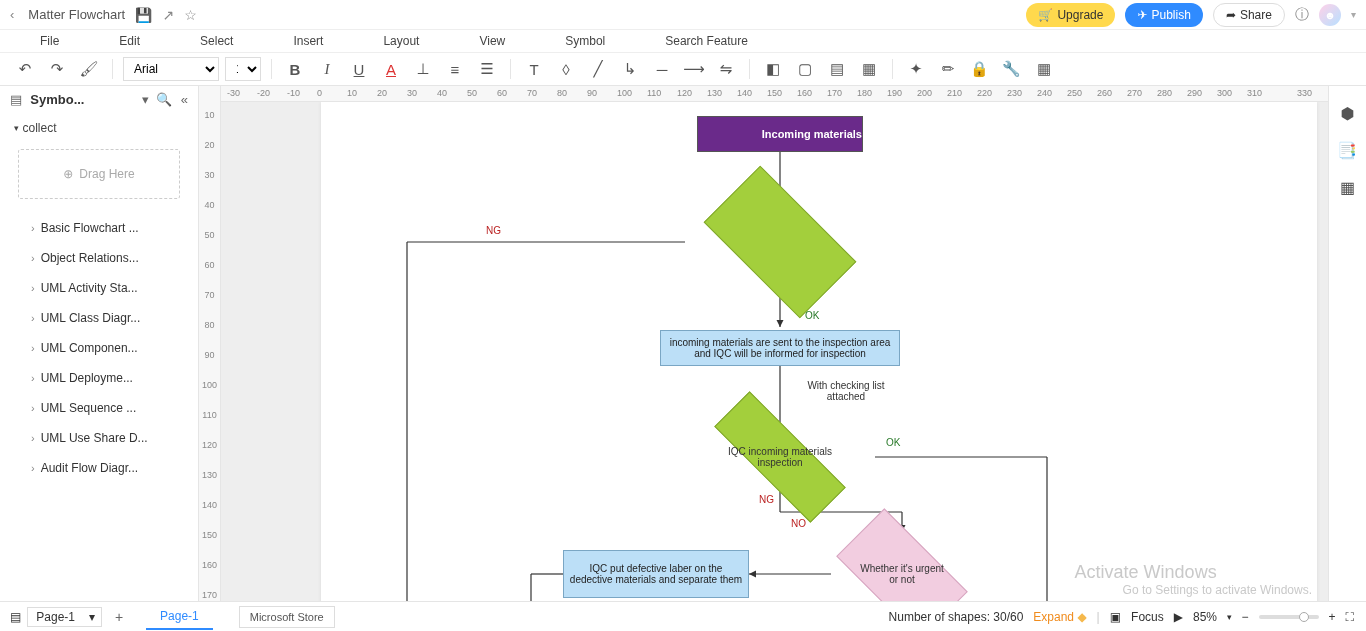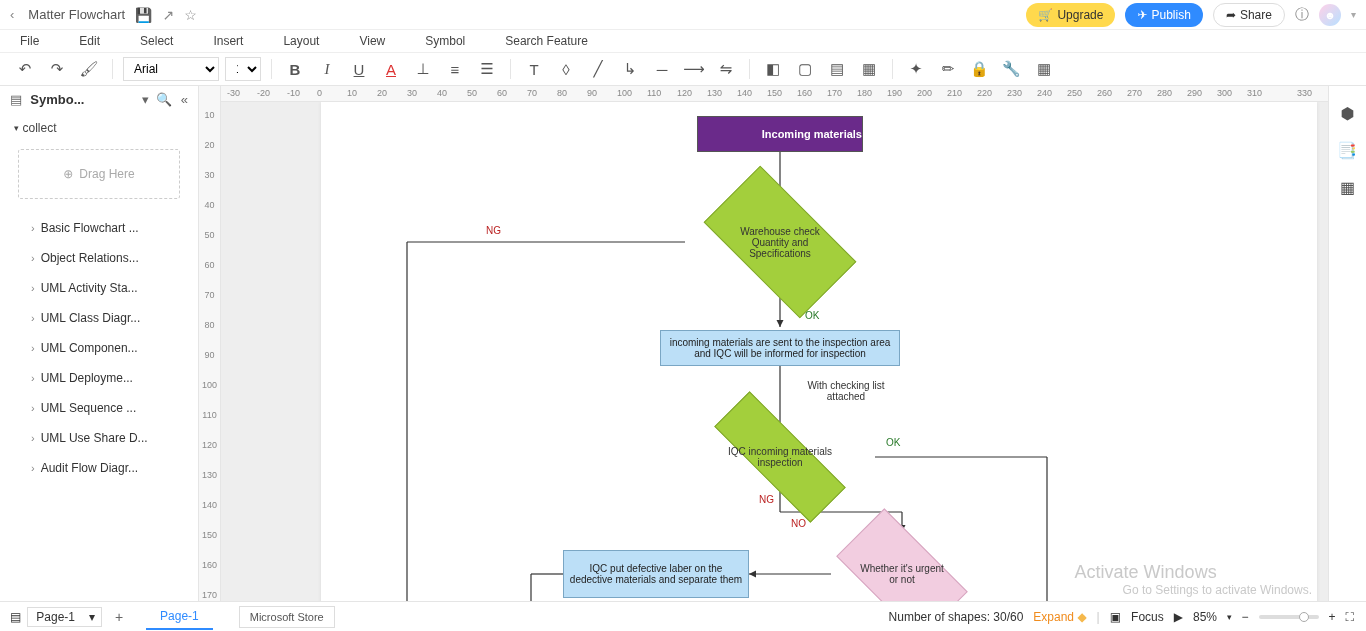--- a/index.html
+++ b/index.html
@@ -13,21 +13,21 @@
 .topbar .ic { color: #888; cursor: pointer; font-size: 14px; }
 .topbar .right { display: flex; align-items: center; gap: 10px; }
 .btn-upgrade { background: #ffd94d; color: #333; border-radius: 14px; padding: 5px 12px; font-size: 12px; display:flex; align-items:center; gap:4px; cursor:pointer;}
 .btn-publish { background: #2f8bff; color: #fff; border-radius: 14px; padding: 5px 12px; font-size: 12px; display:flex; align-items:center; gap:4px; cursor:pointer;}
 .btn-share { background: #fff; border:1px solid #ddd; border-radius: 14px; padding: 4px 12px; font-size: 12px; display:flex; align-items:center; gap:4px; cursor:pointer;}
 .avatar { width: 22px; height: 22px; border-radius: 50%; background: linear-gradient(135deg,#ffd1e8,#b8e0ff); display:flex; align-items:center;justify-content:center; font-size:11px; color:#fff;}
 .dd-caret{ color:#aaa; font-size:10px; }
 
 
 .menubar { height: 22px; display: flex; align-items: center; padding: 0 20px; gap: 40px; font-size: 12px; color: #444; }
-.menubar span { cursor: pointer; }
+.menubar span { cursor: pointer; margin-left: 20px; }
 
 
 .toolbar { height: 34px; border-top:1px solid #eee; border-bottom:1px solid #e5e5e5; display:flex; align-items:center; padding: 0 12px; gap:6px; }
 .toolbar .sep { width:1px; height:20px; background:#e5e5e5; margin:0 4px;}
 .toolbar .tbtn { width:26px; height:26px; display:flex; align-items:center; justify-content:center; color:#555; cursor:pointer; border-radius:3px; font-size:15px;}
 .toolbar select, .toolbar .selbox { height:24px; border:1px solid #ddd; font-size:12px; background:#fff; padding:0 6px; }
 .fontsel{ width:96px;}
 .sizesel{ width:36px; text-align:left;}
 
 
@@ -285,21 +285,20 @@
           <line x1="242" y1="472" x2="210" y2="472" stroke="#333" stroke-width="1.2"></line>
           <line x1="210" y1="472" x2="210" y2="520" stroke="#333" stroke-width="1.2"></line>
         </svg>
 
         <div class="shape-process" style="left:376px; top:14px; width:166px; height:36px;">
           <span>Incoming materials</span>
         </div>
 
         <div class="shape-decision" style="left:391px; top:100px; width:136px; height:80px;">
           <div class="diamond"></div>
-            <span>Warehouse check Quantity and Specifications</span>
         </div>
         <div class="edge-label ng" style="left:165px; top:123px;">NG</div>
         <div class="edge-label ok" style="left:484px; top:208px;">OK</div>
 
         <div class="shape-info" style="left:339px; top:228px; width:240px; height:36px;">
           <span>incoming materials are sent to the inspection area and IQC will be informed for inspection</span>
         </div>
         <div class="edge-label note" style="left:470px; top:278px;">With checking list attached</div>
 
         <div class="shape-decision" style="left:391px; top:330px; width:136px; height:50px;">

